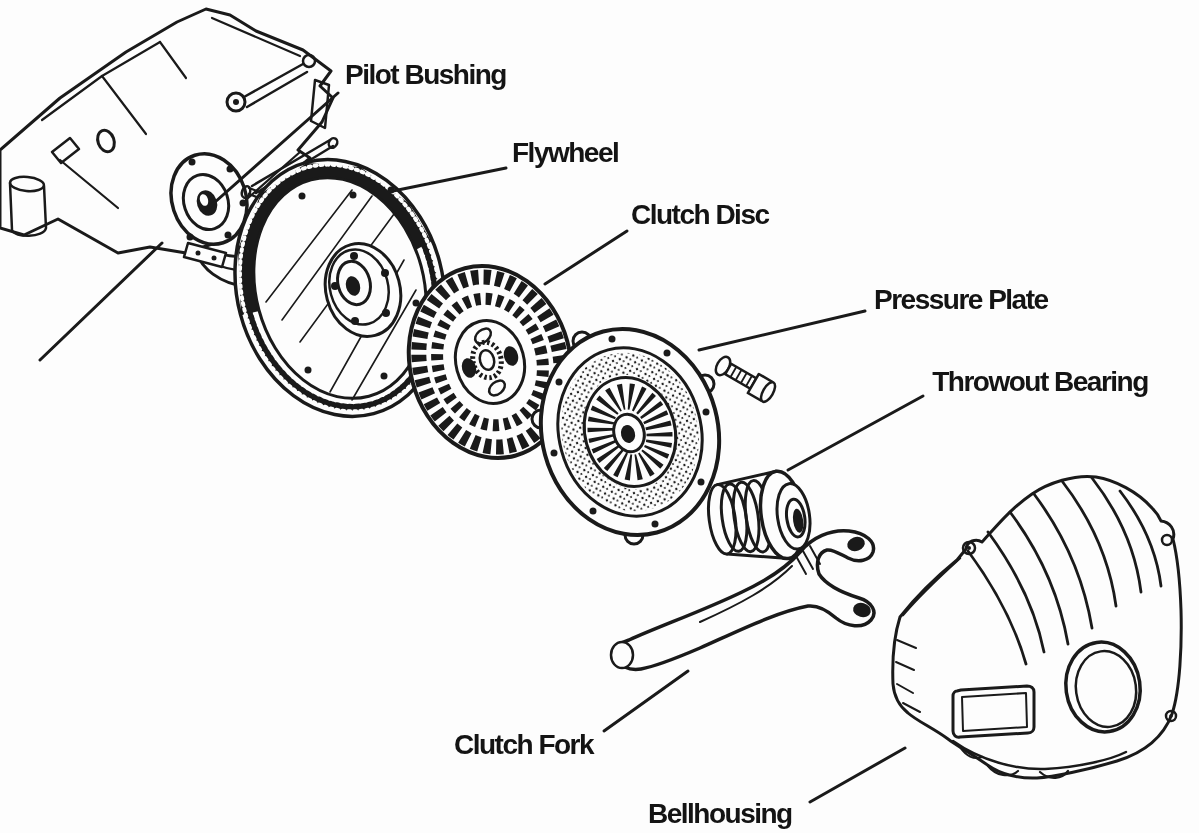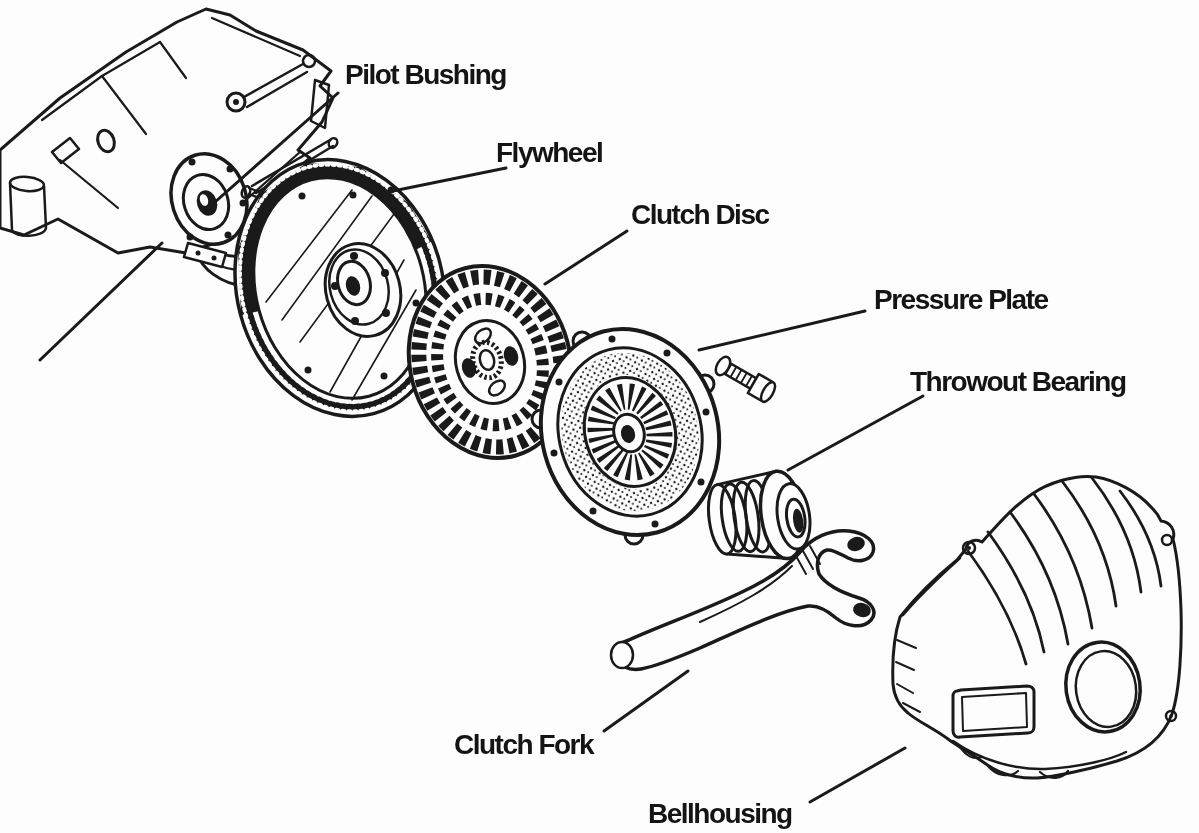--- a/index.html
+++ b/index.html
@@ -2,21 +2,21 @@
 <html><head>
 <meta charset="utf-8">
 <style>
   html,body{margin:0;padding:0;}
   body{width:1199px;height:833px;overflow:hidden;background:#fdfdfd;}
   #diagram{position:relative;width:1199px;height:833px;background:#fdfdfd;
            font-family:"Liberation Sans",sans-serif;}
   #drawing{position:absolute;left:0;top:0;}
   .label{position:absolute;font-weight:bold;font-size:28px;letter-spacing:-1.5px;
          color:#141414;white-space:nowrap;line-height:1.18;text-align:right;}
-  .label.centered{text-align:left;}
+  .label.centered{text-align:center;}
 </style>
 </head>
 <body>
 
 <div id="diagram">
 
 <svg id="drawing" width="1199" height="833" viewBox="0 0 1199 833">
   <defs>
     <pattern id="stip" width="7" height="7" patternUnits="userSpaceOnUse">
       <circle cx="2" cy="2" r="1.2" fill="#1a1a1a"></circle>
@@ -226,21 +226,21 @@
     <line x1="627" y1="231" x2="545" y2="284"></line>
     <line x1="865" y1="311" x2="699" y2="350"></line>
     <line x1="923" y1="396" x2="788" y2="470"></line>
     <line x1="40" y1="360" x2="162" y2="243"></line>
     <line x1="604" y1="731" x2="688" y2="671"></line>
     <line x1="810" y1="802" x2="905" y2="748"></line>
   </g>
 </svg>
 
 <div class="label" style="left:345px;top:58px">Pilot Bushing</div>
-<div class="label" style="left:496px;top:136px">Flywheel</div>
+<div class="label" style="left:512px;top:136px">Flywheel</div>
 <div class="label" style="left:874px;top:283px">Pressure Plate</div>
 <div class="label" style="left:631px;top:198px">Clutch Disc</div>
 <div class="label centered" style="left:910px;top:365px;width:260px">
   <div>Throwout Bearing</div>
 </div>
 <div class="label" style="left:648px;top:797px">Bellhousing</div>
 <div class="label" style="left:454px;top:728px">Clutch Fork</div>
 
 </div>
 

